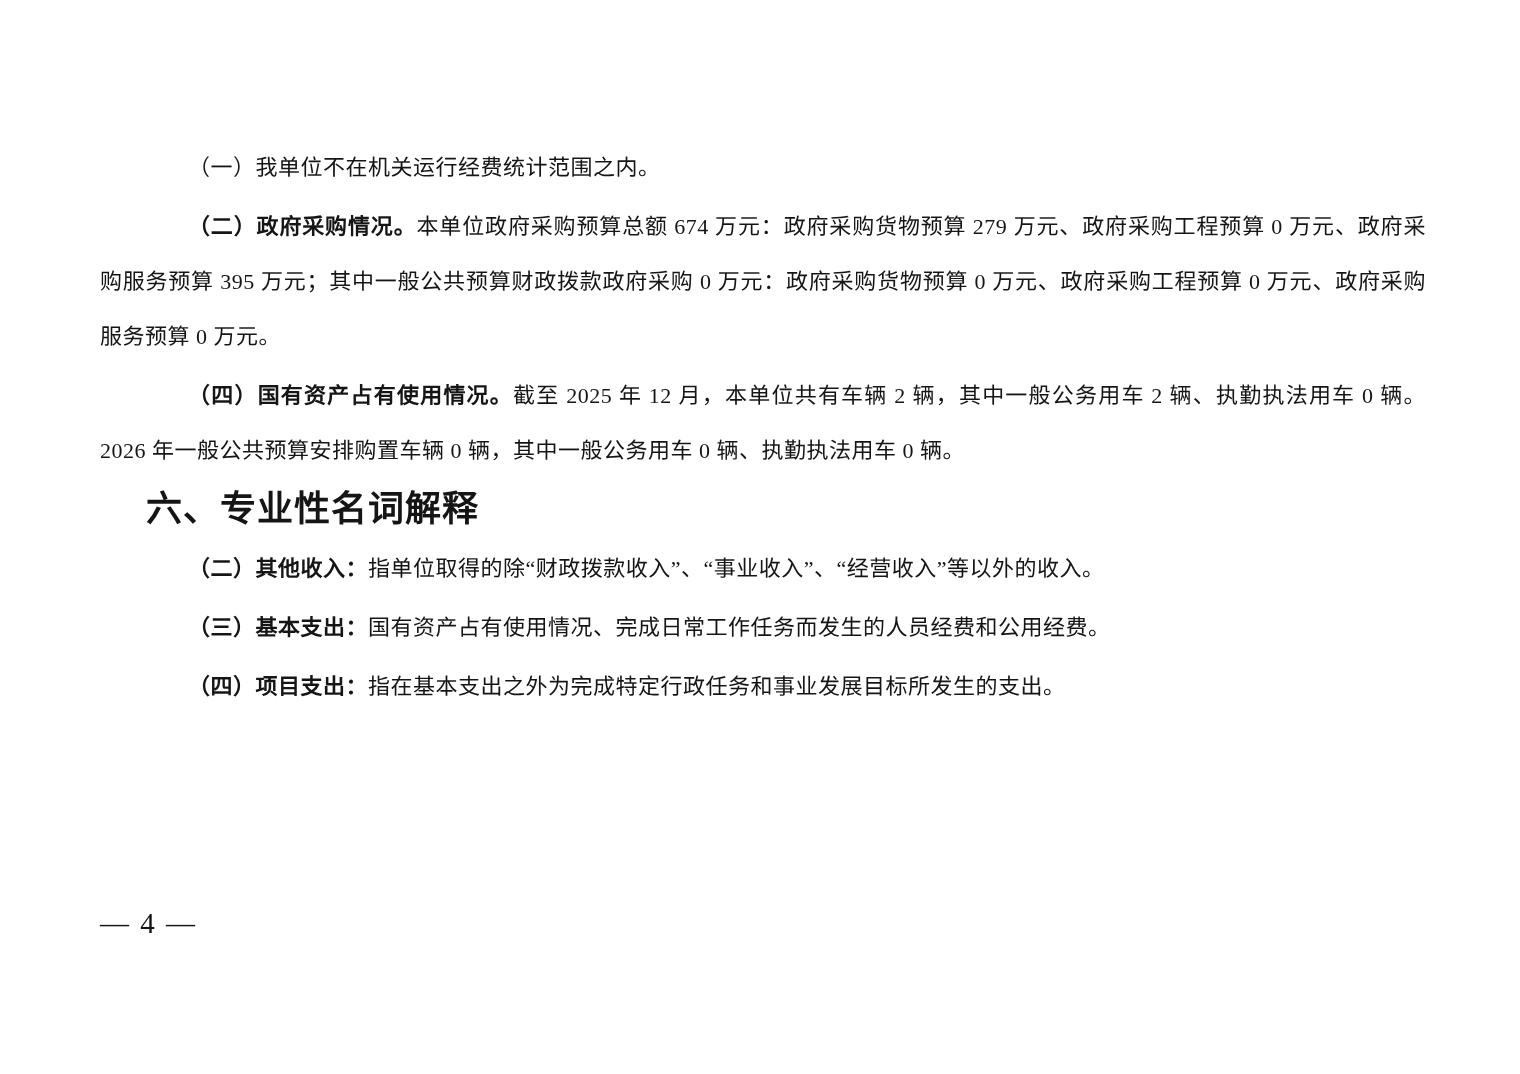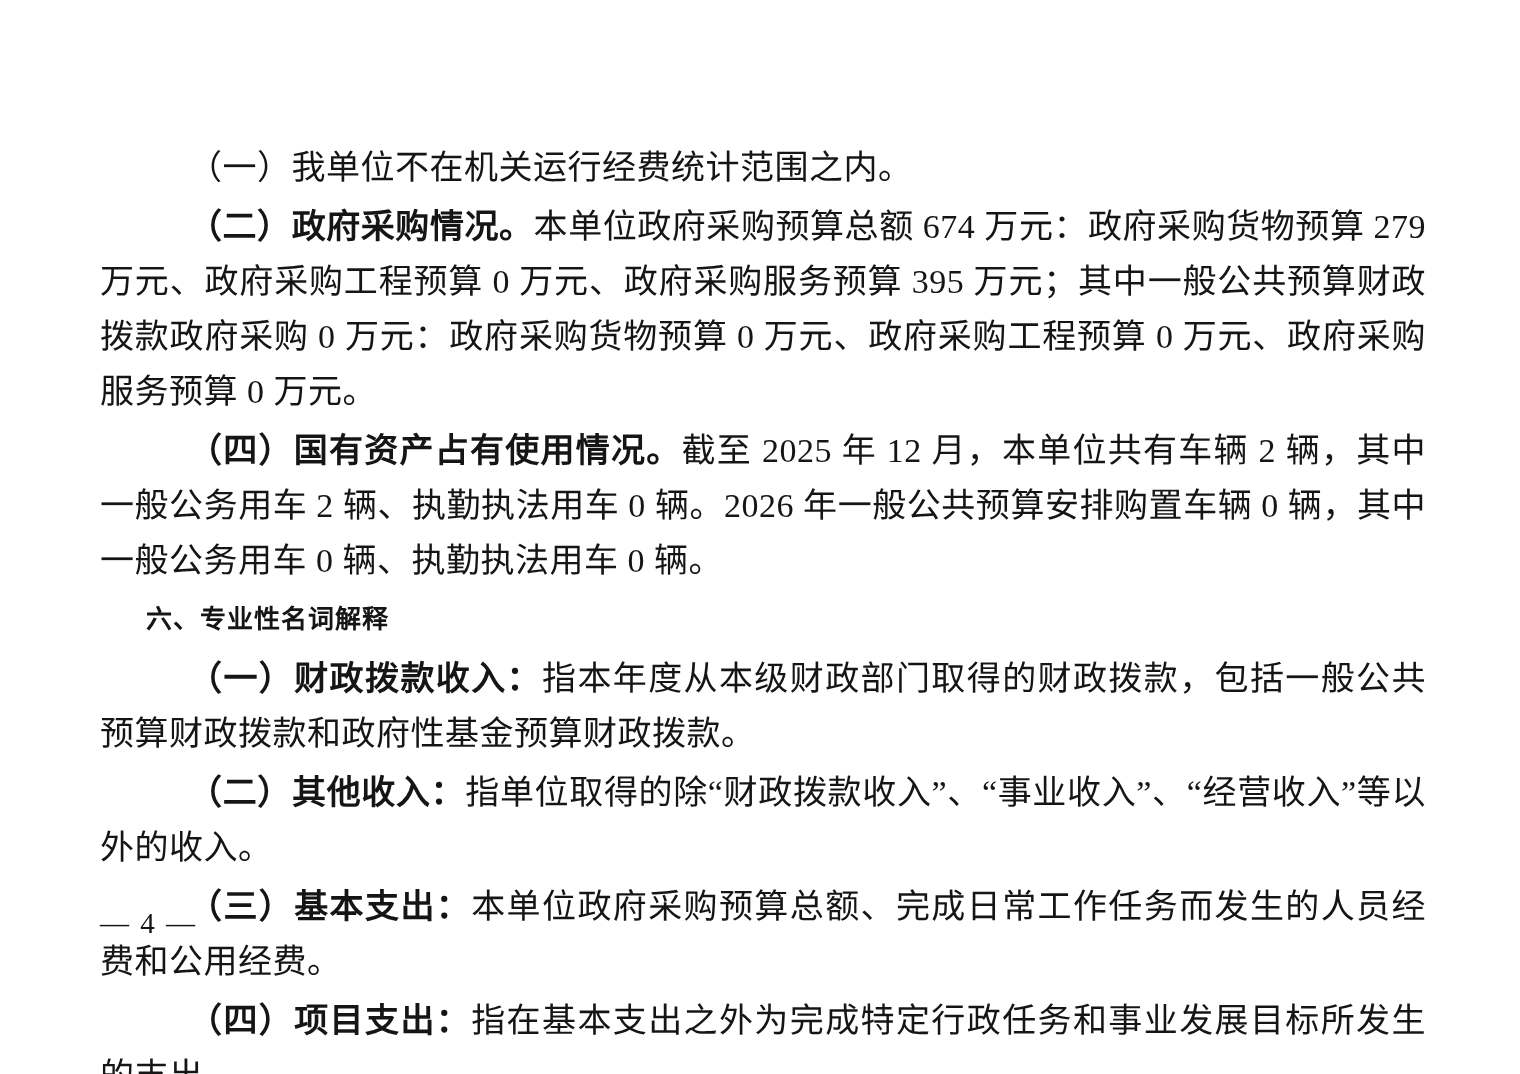--- a/index.html
+++ b/index.html
@@ -17,36 +17,36 @@
     overflow: hidden;
   }
   .content {
     position: absolute;
     left: 100px;
     top: 140px;
     width: 1326px;
   }
   .para {
     margin: 0 0 4px 0;
-    font-size: 34px;
+    font-size: 22px;
     line-height: 55px;
     text-align: justify;
     text-justify: inter-ideograph;
     text-indent: 60px;
     letter-spacing: 0.5px;
   }
   .para .lead {
     font-weight: bold;
     margin-left: 28px;
   }
   .section-heading {
     margin: 4px 0 4px 0;
-    font-family: Liberation Sans, sans-serif;
+    font-family: Liberation Serif, serif;
     font-weight: bold;
-    font-size: 26px;
+    font-size: 36px;
     line-height: 55px;
     text-indent: 46px;
     letter-spacing: 1px;
   }
   .page-number {
     position: absolute;
     left: 100px;
     top: 903px;
     font-size: 29px;
     line-height: 40px;
@@ -62,24 +62,23 @@
 
     <p class="para"><span class="lead"></span><span>（一）我单位不在机关运行经费统计范围之内。</span></p>
 
     <p class="para"><span class="lead">（二）政府采购情况。</span><span>本单位政府采购预算总额 674 万元：政府采购货物预算 279 万元、政府采购工程预算 0 万元、政府采购服务预算 395 万元；其中一般公共预算财政拨款政府采购 0 万元：政府采购货物预算 0 万元、政府采购工程预算 0 万元、政府采购服务预算 0 万元。</span></p>
 
 
     <p class="para"><span class="lead">（四）国有资产占有使用情况。</span><span>截至 2025 年 12 月，本单位共有车辆 2 辆，其中一般公务用车 2 辆、执勤执法用车 0 辆。2026 年一般公共预算安排购置车辆 0 辆，其中一般公务用车 0 辆、执勤执法用车 0 辆。</span></p>
 
     <h2 class="section-heading">六、专业性名词解释</h2>
 
-    <p class="para"><span class="lead">（一）财政拨款收入：</span><span>指本年度从本级财政部门取得的财政拨款，包括一般公共预算财政拨款和政府性基金预算财政拨款。</span></p>
 
     <p class="para"><span class="lead">（二）其他收入：</span><span>指单位取得的除“财政拨款收入”、“事业收入”、“经营收入”等以外的收入。</span></p>
 
-    <p class="para"><span class="lead">（三）基本支出：</span><span>本单位政府采购预算总额、完成日常工作任务而发生的人员经费和公用经费。</span></p>
+    <p class="para"><span class="lead">（三）基本支出：</span><span>国有资产占有使用情况、完成日常工作任务而发生的人员经费和公用经费。</span></p>
 
     <p class="para"><span class="lead">（四）项目支出：</span><span>指在基本支出之外为完成特定行政任务和事业发展目标所发生的支出。</span></p>
 
   </div>
 
   <div class="page-number">— 4 —</div>
 </div>
 
 </body></html>

